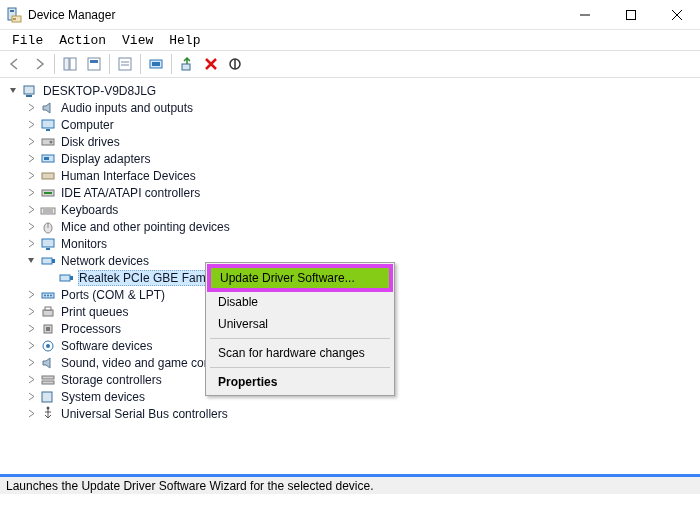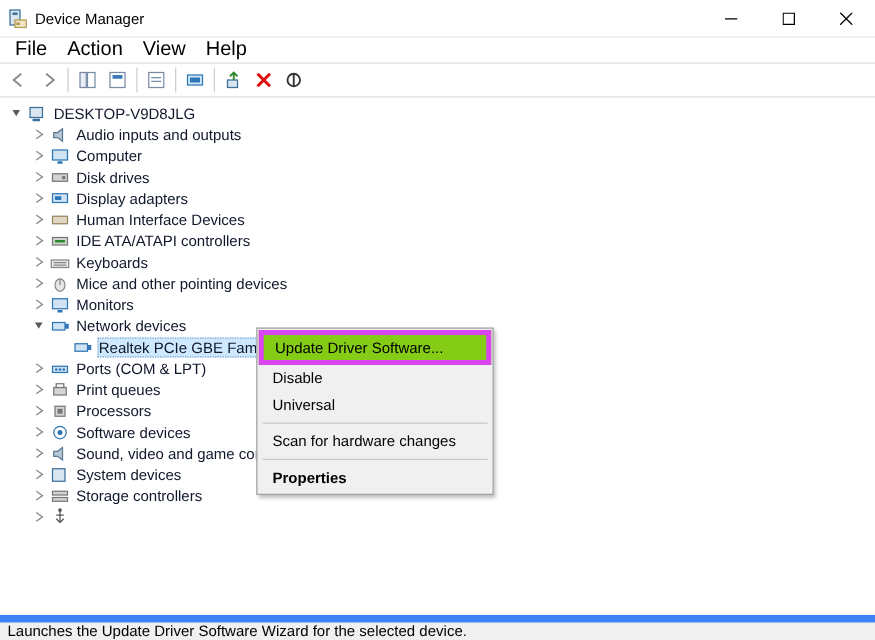--- a/index.html
+++ b/index.html
@@ -8,21 +8,21 @@
 
 .titlebar { height: 30px; display: flex; align-items: center; padding: 0 0 0 6px; background: #fff; border-bottom: 1px solid #e6e6e6; }
 .titlebar .ticon { width: 16px; height: 16px; margin-right: 6px; }
 .titlebar .title { flex: 1; font-size: 12px; }
 .win-controls { display: flex; height: 100%; }
 .win-btn { width: 46px; height: 30px; display:flex; align-items:center; justify-content:center; }
 .win-btn svg { pointer-events:none; }
 
 
 .menubar { height: 20px; display: flex; align-items: center; padding: 0 4px; }
-.menubar .mi { padding: 2px 8px; font-size: 16px; }
+.menubar .mi { padding: 2px 8px; font-size: 13px; font-family: Liberation Mono, monospace; }
 
 
 .toolbar { height: 28px; display: flex; align-items: center; padding: 0 4px; border-top: 1px solid #e0e0e0; border-bottom: 1px solid #e0e0e0; gap:2px; background:#fff; }
 .tb-btn { width: 22px; height: 22px; display:flex; align-items:center; justify-content:center; border:1px solid transparent; }
 .tb-sep { width:1px; height:20px; background:#d0d0d0; margin:0 2px; }
 
 
 .tree { padding: 4px 2px; user-select: none; }
 .row { display:flex; align-items:center; height:17px; white-space:nowrap; }
 .exp { width:14px; height:14px; display:flex; align-items:center; justify-content:center; margin-right:0; color:#666; }
@@ -35,21 +35,21 @@
 .selected .label { background:#cde8ff; border:1px dotted #7aa7c7; padding:0 0; }
 
 
 .ctx { position:absolute; left:205px; top:262px; width:190px; background:#f0f0f0; border:1px solid #a0a0a0; box-shadow:2px 2px 3px rgba(0,0,0,.25); padding:2px; }
 .ctx .ci { padding:4px 10px; font-size:12px; }
 .ctx .ci.hl { background:#84cc16; border:4px solid #d946ef; margin:-1px; padding:3px 9px; }
 .ctx .csep { height:1px; background:#c8c8c8; margin:3px 2px; }
 .ctx .ci.bold { font-weight:bold; }
 
 
-.status { position:absolute; left:0; right:0; bottom:0; height:20px; padding:2px 6px; font-size:12px; background:#f0f0f0; border-top:6px solid #3b82f6; display:flex; align-items:center; }
+.status { position:absolute; left:0; right:0; bottom:18px; height:20px; padding:2px 6px; font-size:12px; background:#f0f0f0; border-top:3px solid #3b82f6; display:flex; align-items:center; }
 </style>
 </head>
 <body>
 
 <div class="titlebar">
   <span class="ticon">
     <svg width="16" height="16" viewBox="0 0 16 16">
         <rect x="2" y="1" width="8" height="12" fill="#d9e6ef" stroke="#3b6e99"></rect>
         <rect x="4" y="3" width="4" height="2" fill="#3b6e99"></rect>
         <rect x="6" y="9" width="9" height="6" fill="#f0e4c4" stroke="#b49a50"></rect>
@@ -396,53 +396,54 @@
   </div>
 
   <div class="row indent1">
     <span class="exp">
         <svg width="9" height="9">
           <path d="M2 1 L7 4.5 L2 8" fill="none" stroke="#888"></path>
         </svg>
       </span>
     <span class="dicon">
         <svg width="16" height="16">
-          <rect x="2" y="3" width="10" height="10" fill="#d9e6ef" stroke="#3b6e99"></rect>
-        </svg>
-      </span>
-    <span class="label">System devices</span>
-  </div>
-
-  <div class="row indent1">
-    <span class="exp">
-        <svg width="9" height="9">
-          <path d="M2 1 L7 4.5 L2 8" fill="none" stroke="#888"></path>
-        </svg>
-      </span>
-    <span class="dicon">
-        <svg width="16" height="16">
           <rect x="2" y="4" width="12" height="3" fill="#d4d4d4" stroke="#777"></rect>
           <rect x="2" y="9" width="12" height="3" fill="#d4d4d4" stroke="#777"></rect>
         </svg>
       </span>
     <span class="label">Storage controllers</span>
   </div>
 
   <div class="row indent1">
     <span class="exp">
         <svg width="9" height="9">
           <path d="M2 1 L7 4.5 L2 8" fill="none" stroke="#888"></path>
         </svg>
       </span>
     <span class="dicon">
         <svg width="16" height="16">
+          <rect x="2" y="3" width="10" height="10" fill="#d9e6ef" stroke="#3b6e99"></rect>
+        </svg>
+      </span>
+    <span class="label">System devices</span>
+  </div>
+
+  <div class="row indent1">
+    <span class="exp">
+        <svg width="9" height="9">
+          <path d="M2 1 L7 4.5 L2 8" fill="none" stroke="#888"></path>
+        </svg>
+      </span>
+    <span class="dicon">
+        <svg width="16" height="16">
           <path d="M8 2 v10 M8 12 l-3 -3 M8 12 l3 -3 M5 6 h6" stroke="#555" fill="none"></path>
           <circle cx="8" cy="2" r="1.5" fill="#555"></circle>
         </svg>
       </span>
+    <span class="label">Universal Serial Bus controllers</span>
   </div>
 </div>
 
 <div class="ctx">
   <div class="ci hl">Update Driver Software...</div>
   <div class="ci">Disable</div>
   <div class="ci">Universal</div>
   <div class="csep"></div>
   <div class="ci">Scan for hardware changes</div>
   <div class="csep"></div>

